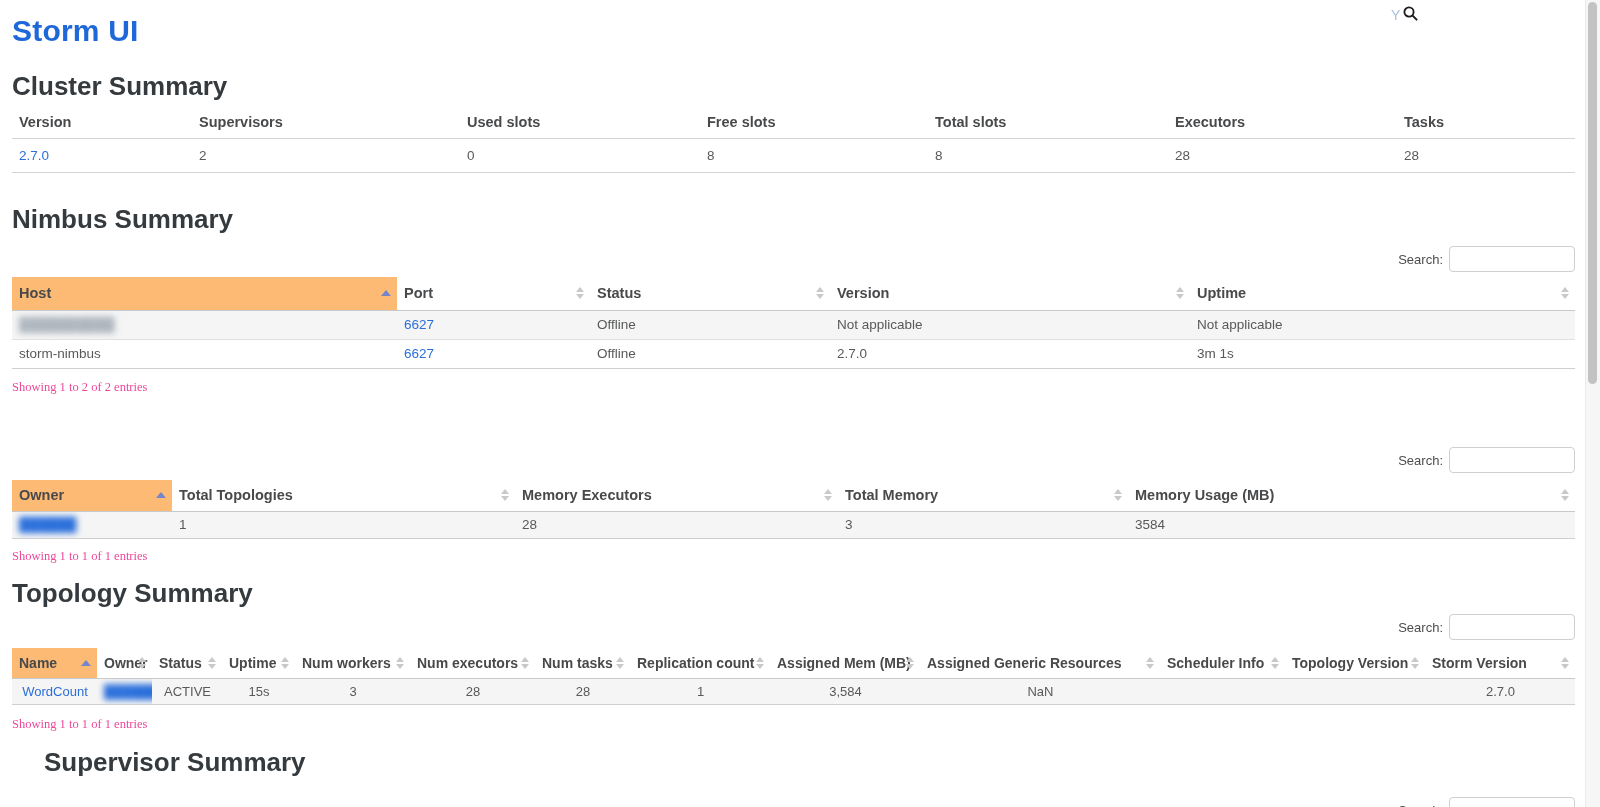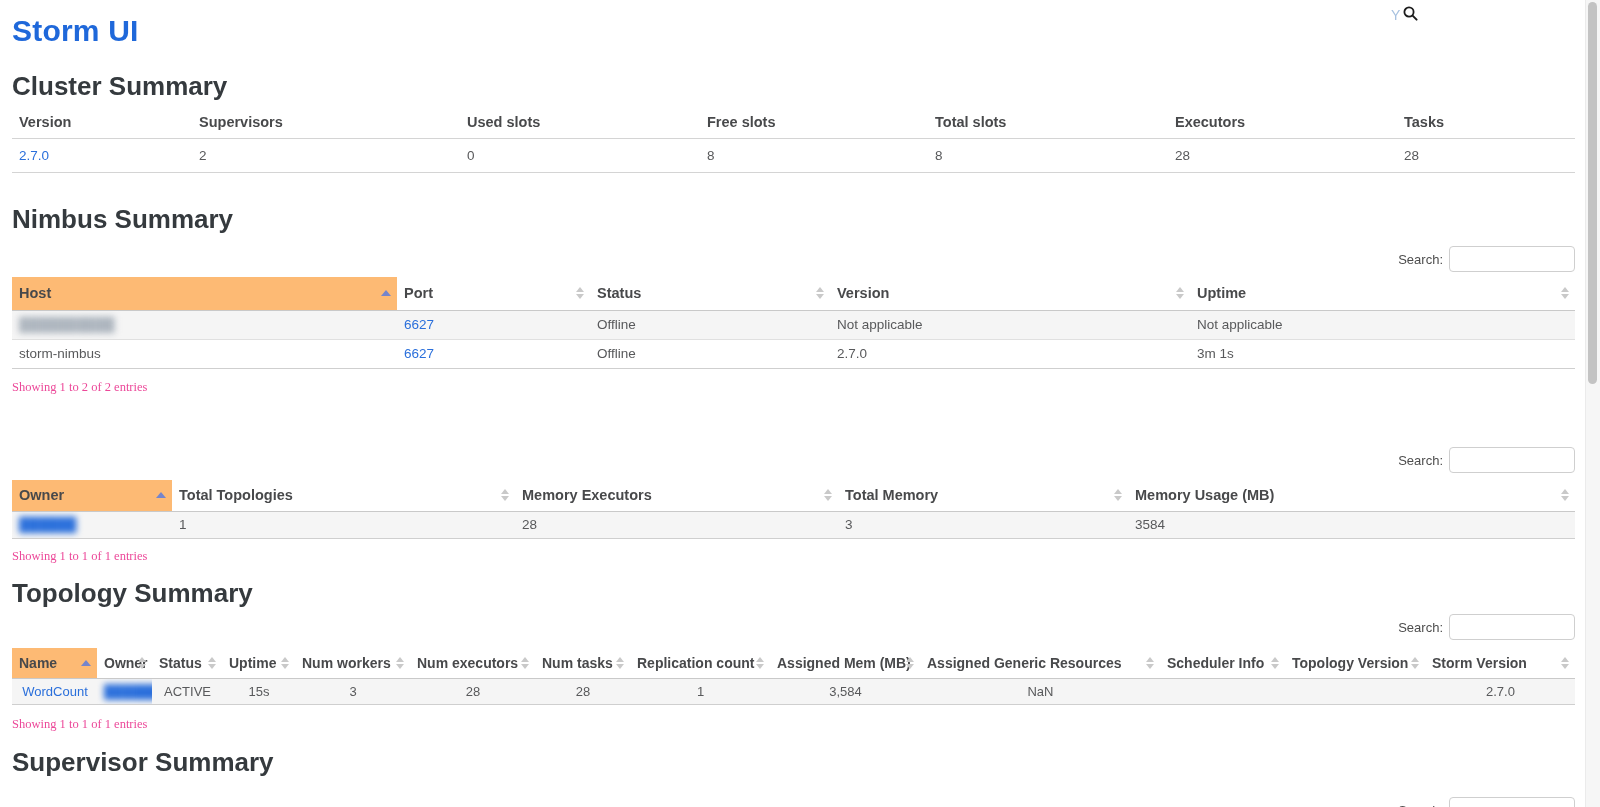--- a/index.html
+++ b/index.html
@@ -6,21 +6,21 @@
   html, body { background: #ffffff; }
   body { font-family: "Liberation Sans", "DejaVu Sans", sans-serif; }
   .page { position: relative; width: 1600px; height: 807px; overflow: hidden; background: #fff; }
 
   h1.app-title { position: absolute; left: 12px; top: 14px; font-size: 30px; font-weight: bold; color: #1f68da; letter-spacing: 0.2px; }
   h2.section-heading { position: absolute; left: 12px; font-size: 26px; font-weight: bold; color: #353a3e; }
   #cluster-heading { top: 71px; }
   #nimbus-heading { top: 204px; }
   #owner-heading { top: 410px; }
   #topology-heading { top: 578px; }
-  #supervisor-heading { top: 747px; }
+  #supervisor-heading { top: 747px; margin-left: 32px; }
 
   
   .top-icons { position: absolute; left: 1391px; top: 4px; height: 22px; display: flex; align-items: center; gap: 2px; }
   .filter-glyph { color: #a6c1e0; font-size: 14px; font-weight: 400; cursor: pointer; line-height: 1; }
   .magnifier { display: inline-block; cursor: pointer; }
 
   
   .search-box { position: absolute; right: 25px; display: flex; align-items: center; gap: 6px; }
   #nimbus-search { top: 246px; }
   #owner-search { top: 447px; }

